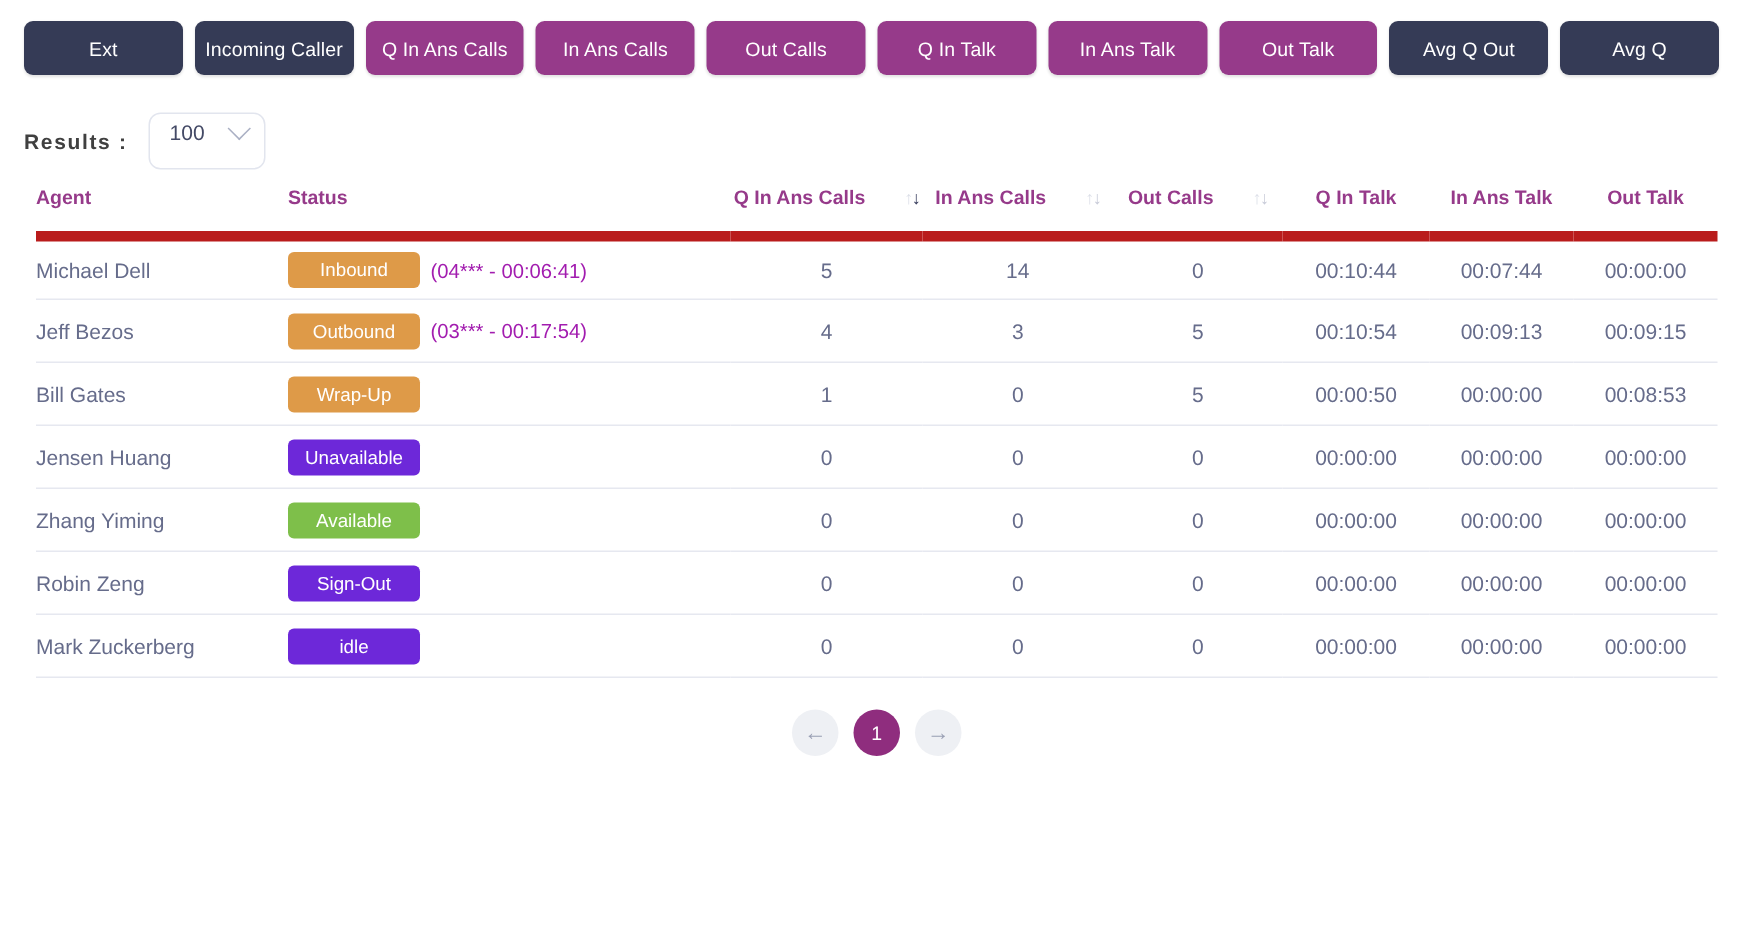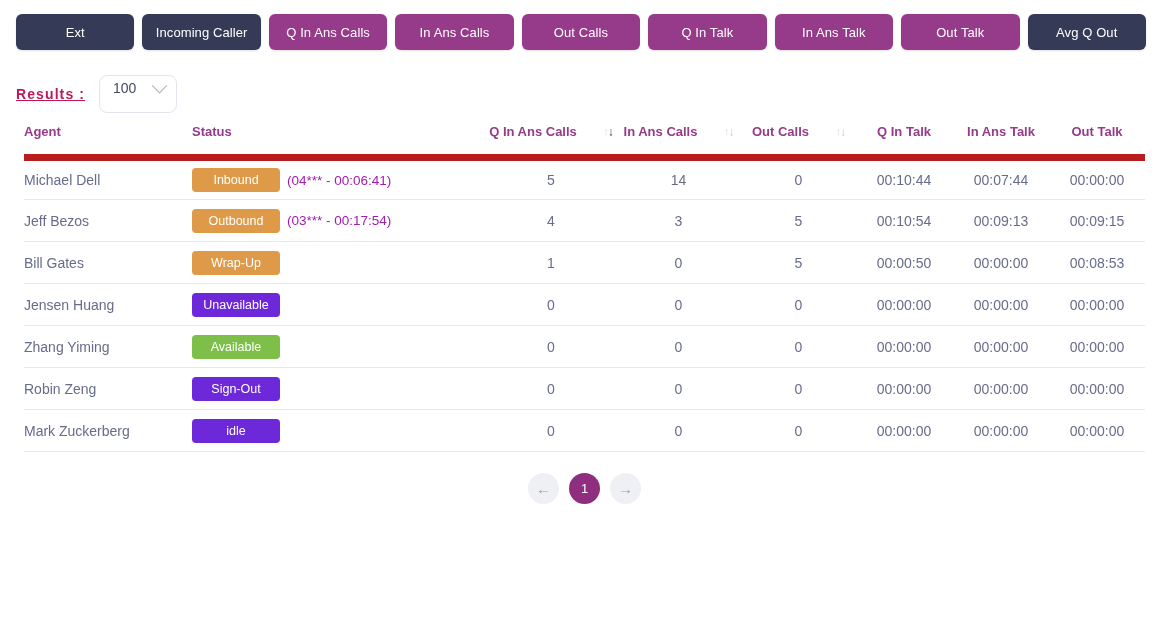--- a/index.html
+++ b/index.html
@@ -51,24 +51,23 @@
   
   .results-row {
     display: flex;
     align-items: center;
     gap: 14px;
     padding: 22px 0 0 16px;
     height: 66px;
   }
   .results-label {
     font-size: 14px;
-    color: #be185d;
+    color: #404040;
     letter-spacing: 1.1px;
     font-weight: 600;
-    text-decoration: underline;
   }
   .results-select {
     width: 78px;
     height: 38px;
     border: 1px solid #e2e5ee;
     border-radius: 8px;
     background: #ffffff;
     display: flex;
     align-items: center;
     justify-content: space-between;
@@ -209,20 +208,21 @@
   <div class="metric-bar">
       <button class="metric-btn dark">Ext</button>
       <button class="metric-btn dark">Incoming Caller</button>
       <button class="metric-btn magenta">Q In Ans Calls</button>
       <button class="metric-btn magenta">In Ans Calls</button>
       <button class="metric-btn magenta">Out Calls</button>
       <button class="metric-btn magenta">Q In Talk</button>
       <button class="metric-btn magenta">In Ans Talk</button>
       <button class="metric-btn magenta">Out Talk</button>
       <button class="metric-btn dark">Avg Q Out</button>
+      <button class="metric-btn dark">Avg Q</button>
     </div>
 
   <div class="results-row">
     <span class="results-label">Results :</span>
     <div class="results-select">
       <span class="val">100</span>
       <span class="chev"></span>
     </div>
   </div>
 

